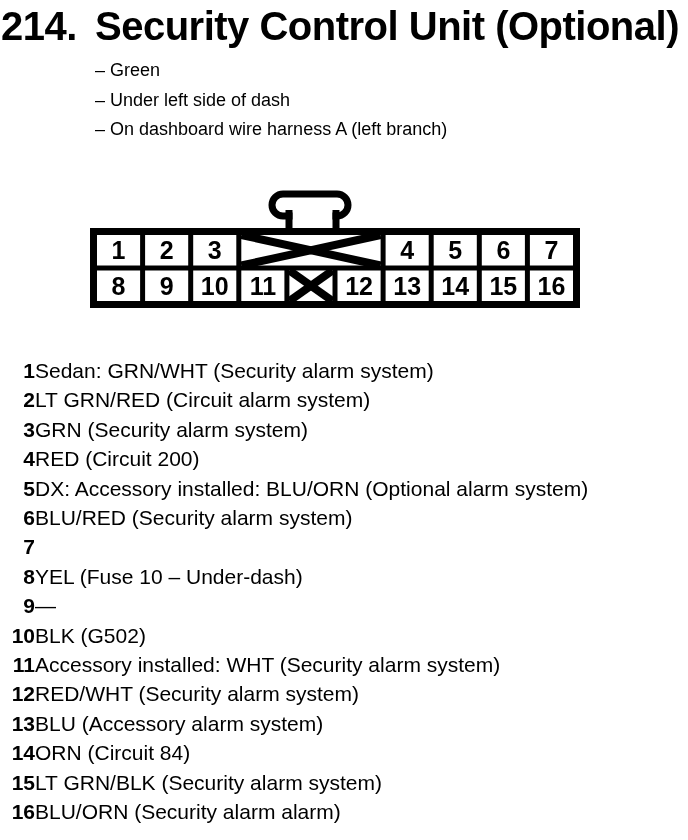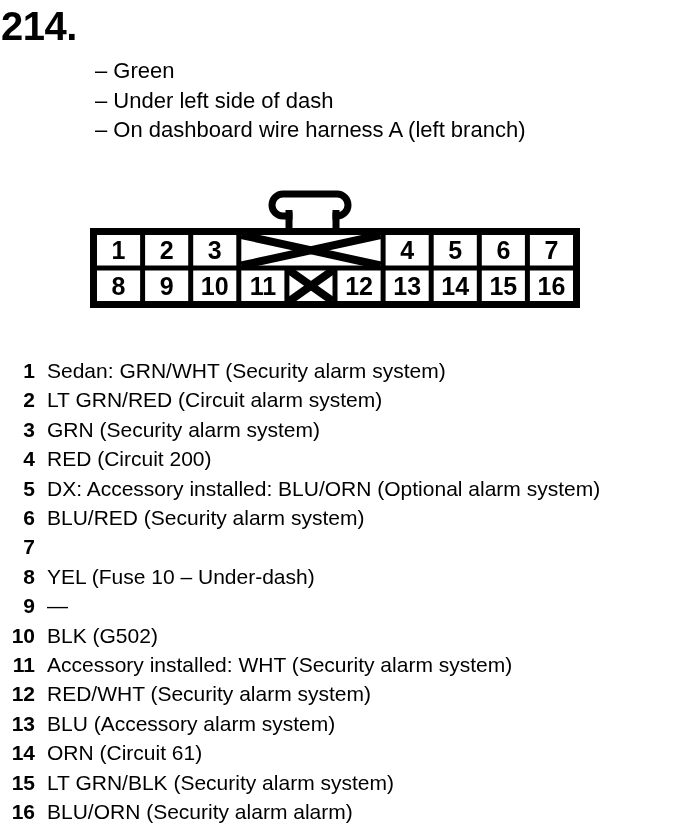--- a/index.html
+++ b/index.html
@@ -17,45 +17,46 @@
     font-size:40px; font-weight:bold; line-height:44px; letter-spacing:-0.5px;
   }
   .sec-title {
     position:absolute; left:95px; top:0;
     font-size:40px; font-weight:bold; line-height:44px; letter-spacing:-0.5px;
     white-space:nowrap;
   }
   .notes {
     position:absolute; left:95px; top:56px;
     list-style:none;
-    font-size:22px; line-height:29.5px; white-space:nowrap;
+    font-size:18px; line-height:29.5px; white-space:nowrap;
   }
   .connector-svg { position:absolute; left:0; top:185px; }
   .tab-outline { fill:var(--paper); stroke:var(--ink); stroke-width:7; }
   .tab-gap { fill:var(--paper); }
   .tab-leg { stroke:var(--ink); stroke-width:7; fill:none; }
   .conn-body { fill:var(--ink); }
   .cell { fill:var(--paper); }
   .xline { stroke:var(--ink); fill:none; }
   .cell-num {
     fill:var(--ink); font-family:"Liberation Sans", sans-serif;
     font-size:25px; font-weight:bold; text-anchor:middle;
   }
   .pin-list { position:absolute; left:8px; top:356px; }
   .pin-row { display:flex; line-height:29.4px; font-size:21px; white-space:nowrap; }
   .pin-num { width:27px; text-align:right; font-weight:bold; flex:none; }
-  .pin-desc { margin-left:12px; }
+  .pin-desc { margin-left:0; }
 </style>
 </head>
 <body>
 
 <div class="page">
 
   <header class="title-row">
     <span class="sec-num">214.</span>
+    <span class="sec-title">Security Control Unit (Optional)</span>
   </header>
 
   <ul class="notes">
       <li>– Green</li>
       <li>– Under left side of dash</li>
       <li>– On dashboard wire harness A (left branch)</li>
     </ul>
 
   <svg class="connector-svg" width="688" height="130" viewBox="0 0 688 130" xmlns="http://www.w3.org/2000/svg">
     <g>
@@ -154,21 +155,21 @@
       <div class="pin-row">
         <span class="pin-num">12</span>
         <span class="pin-desc">RED/WHT (Security alarm system)</span>
       </div>
       <div class="pin-row">
         <span class="pin-num">13</span>
         <span class="pin-desc">BLU (Accessory alarm system)</span>
       </div>
       <div class="pin-row">
         <span class="pin-num">14</span>
-        <span class="pin-desc">ORN (Circuit 61)</span>
+        <span class="pin-desc">ORN (Circuit 84)</span>
       </div>
       <div class="pin-row">
         <span class="pin-num">15</span>
         <span class="pin-desc">LT GRN/BLK (Security alarm system)</span>
       </div>
       <div class="pin-row">
         <span class="pin-num">16</span>
         <span class="pin-desc">BLU/ORN (Security alarm alarm)</span>
       </div>
     </div>

